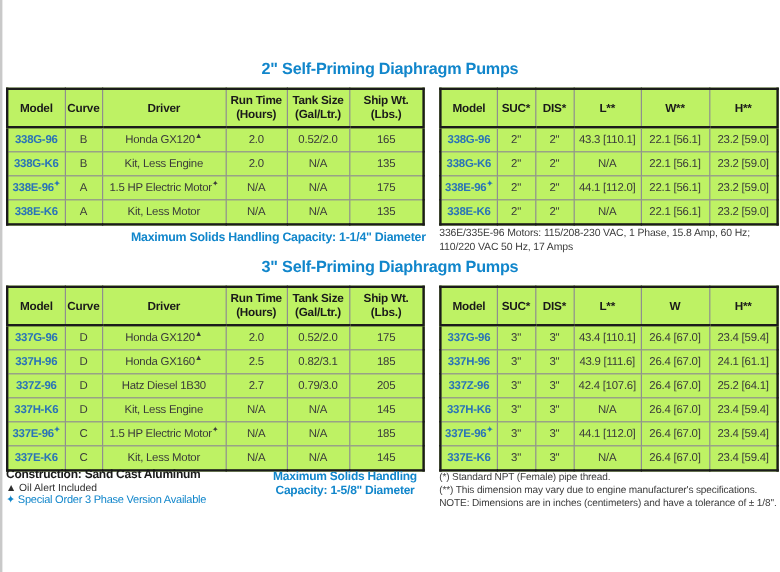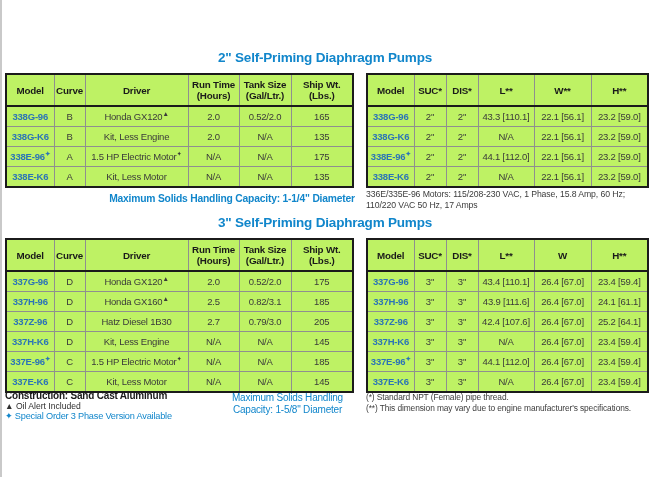--- a/index.html
+++ b/index.html
@@ -74,21 +74,21 @@
     color: var(--title-blue, #1186cb);
   }
   .footer-left { position: absolute; left: 5px; top: 391px; }
   .construction-line { font-size: 10px; font-weight: bold; color: #1a1a1a; line-height: 10px; margin-bottom: 1px; letter-spacing: -0.2px; }
   .oil-alert-line { font-size: 8.6px; color: #2e2e2e; line-height: 9px; margin-bottom: 1px; }
   .special-order-line { font-size: 9.2px; font-weight: normal; color: var(--title-blue, #1186cb); line-height: 9.5px; letter-spacing: -0.2px; }
 
   .footer-solids {
     position: absolute; left: 210px; top: 392px; width: 155px;
     text-align: center;
-    font-size: 10px; font-weight: normal; line-height: 11.5px;
+    font-size: 10px; font-weight: bold; line-height: 11.5px;
     color: var(--title-blue, #1186cb); letter-spacing: -0.2px;
   }
   .footer-notes {
     position: absolute; left: 366px; top: 392px; width: 282px;
     font-size: 8.4px; line-height: 11px; color: #3c3c3c; letter-spacing: -0.1px;
   }
   .footer-notes div { white-space: nowrap; }
 </style>
 </head>
 <body>
@@ -364,14 +364,15 @@
   </div>
 
   <div class="footer-solids">
     <div>Maximum Solids Handling</div>
     <div>Capacity: 1-5/8" Diameter</div>
   </div>
 
   <div class="footer-notes">
     <div>(*) Standard NPT (Female) pipe thread.</div>
     <div>(**) This dimension may vary due to engine manufacturer's specifications.</div>
+    <div>NOTE: Dimensions are in inches (centimeters) and have a tolerance of ± 1/8".</div>
   </div>
 </div>
 
 </body></html>

